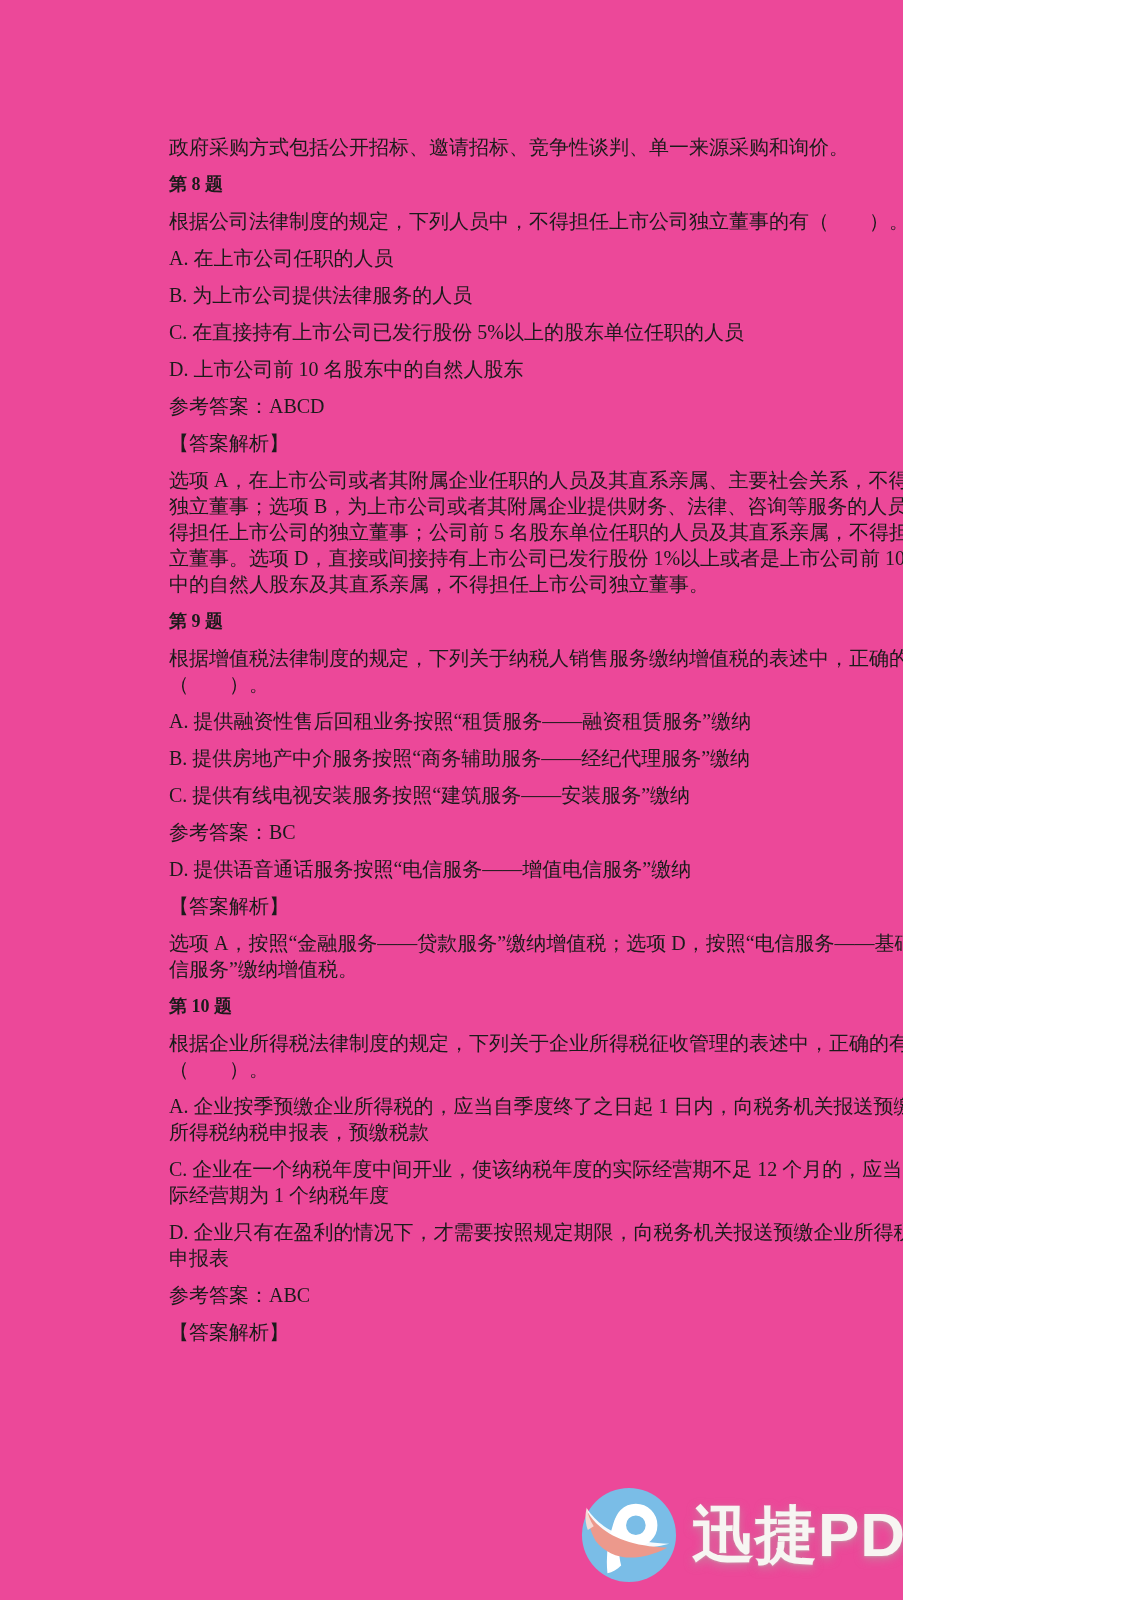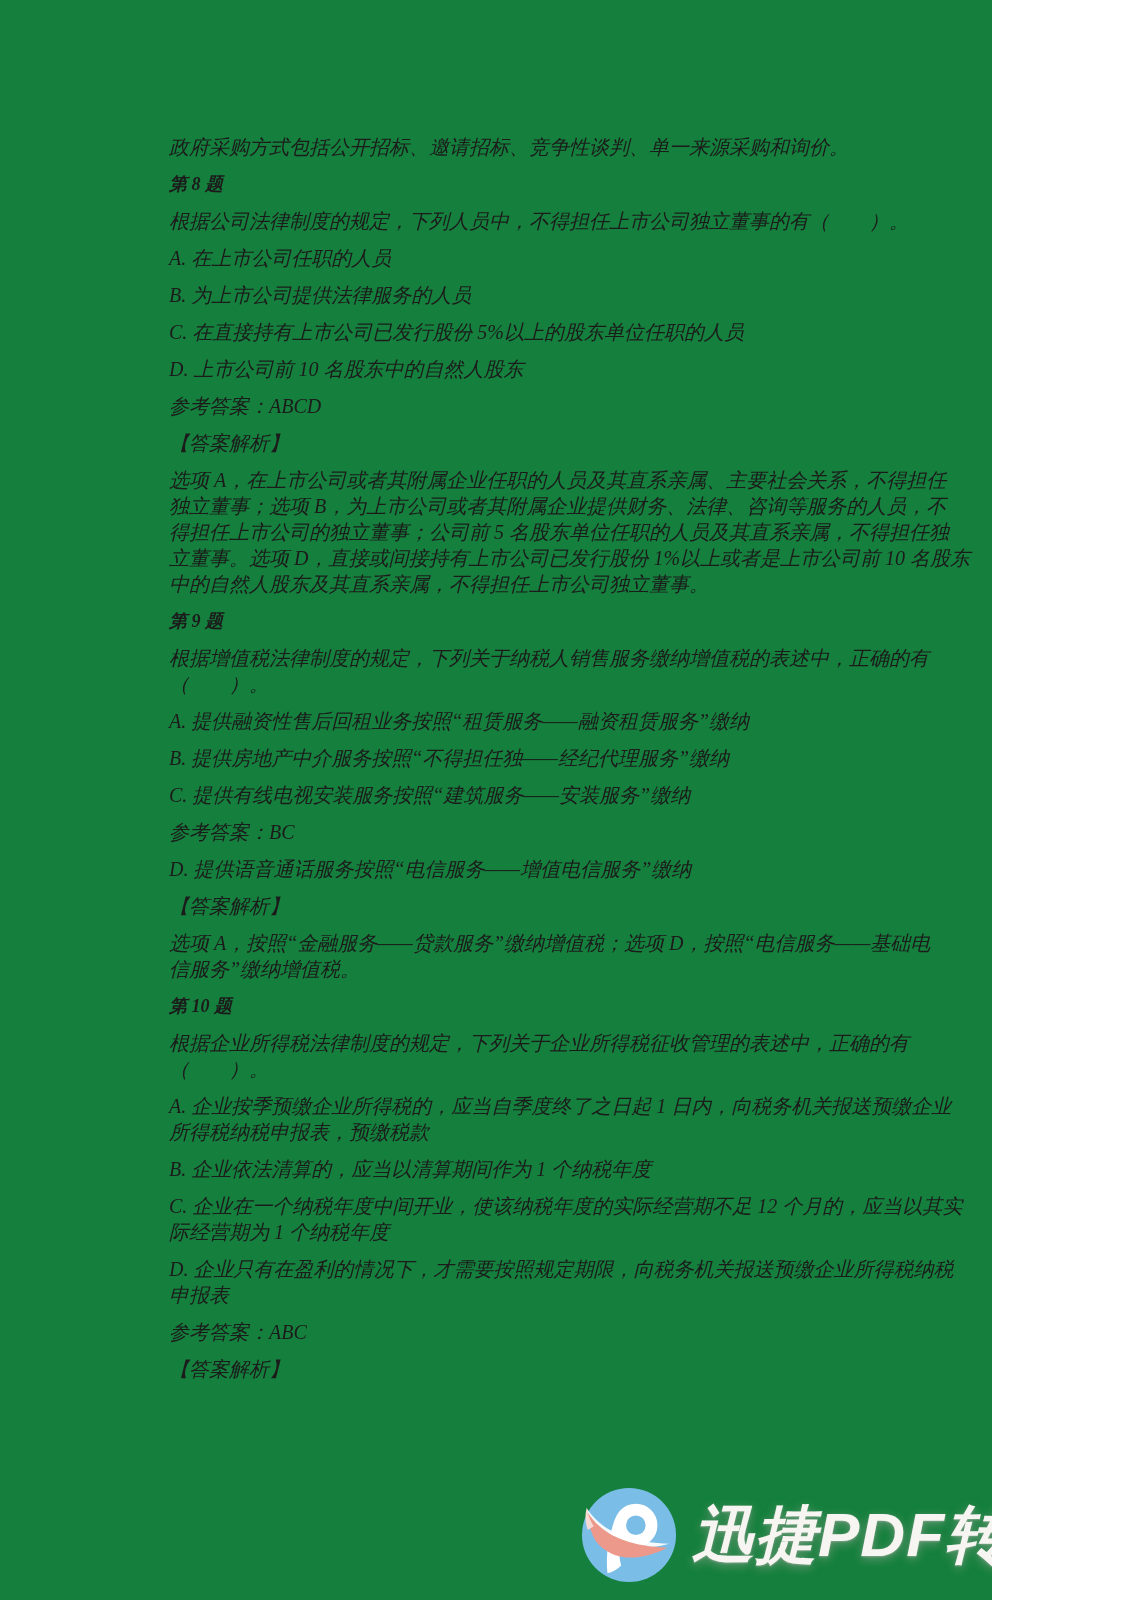--- a/index.html
+++ b/index.html
@@ -1,23 +1,22 @@
 <!DOCTYPE html>
 <html><head>
 <meta charset="utf-8">
 <style>
   html, body { margin: 0; padding: 0; background: #ffffff; }
   .page {
     position: relative;
-    width: 992px;
+    width: 903px;
     height: 1600px;
-    background: #15803d;
+    background: #ec4899;
     overflow: hidden;
     font-family: "Liberation Serif", "DejaVu Serif", serif;
-    font-style: italic;
   }
   .content {
     position: absolute;
     left: 169px;
     top: 134px;
     width: 822px;
     color: #1b1b1b;
     font-size: 20px;
     line-height: 26px;
   }
@@ -76,34 +75,33 @@
     <p class="para">选项 A，在上市公司或者其附属企业任职的人员及其直系亲属、主要社会关系，不得担任
 独立董事；选项 B，为上市公司或者其附属企业提供财务、法律、咨询等服务的人员，不
 得担任上市公司的独立董事；公司前 5 名股东单位任职的人员及其直系亲属，不得担任独
 立董事。选项 D，直接或间接持有上市公司已发行股份 1%以上或者是上市公司前 10 名股东
 中的自然人股东及其直系亲属，不得担任上市公司独立董事。</p>
 
     <h3 class="q-heading">第 9 题</h3>
     <p class="para">根据增值税法律制度的规定，下列关于纳税人销售服务缴纳增值税的表述中，正确的有
 （　　）。</p>
     <p class="para">A. 提供融资性售后回租业务按照“租赁服务——融资租赁服务”缴纳</p>
-    <p class="para">B. 提供房地产中介服务按照“不得担任独——经纪代理服务”缴纳</p>
+    <p class="para">B. 提供房地产中介服务按照“商务辅助服务——经纪代理服务”缴纳</p>
     <p class="para">C. 提供有线电视安装服务按照“建筑服务——安装服务”缴纳</p>
     <p class="para">参考答案：BC</p>
     <p class="para">D. 提供语音通话服务按照“电信服务——增值电信服务”缴纳</p>
     <p class="para">【答案解析】</p>
     <p class="para">选项 A，按照“金融服务——贷款服务”缴纳增值税；选项 D，按照“电信服务——基础电
 信服务”缴纳增值税。</p>
 
     <h3 class="q-heading">第 10 题</h3>
     <p class="para">根据企业所得税法律制度的规定，下列关于企业所得税征收管理的表述中，正确的有
 （　　）。</p>
     <p class="para">A. 企业按季预缴企业所得税的，应当自季度终了之日起 1 日内，向税务机关报送预缴企业
 所得税纳税申报表，预缴税款</p>
-    <p class="para">B. 企业依法清算的，应当以清算期间作为 1 个纳税年度</p>
     <p class="para">C. 企业在一个纳税年度中间开业，使该纳税年度的实际经营期不足 12 个月的，应当以其实
 际经营期为 1 个纳税年度</p>
     <p class="para">D. 企业只有在盈利的情况下，才需要按照规定期限，向税务机关报送预缴企业所得税纳税
 申报表</p>
     <p class="para">参考答案：ABC</p>
     <p class="para">【答案解析】</p>
 
   </div>
 
   <div class="watermark">

